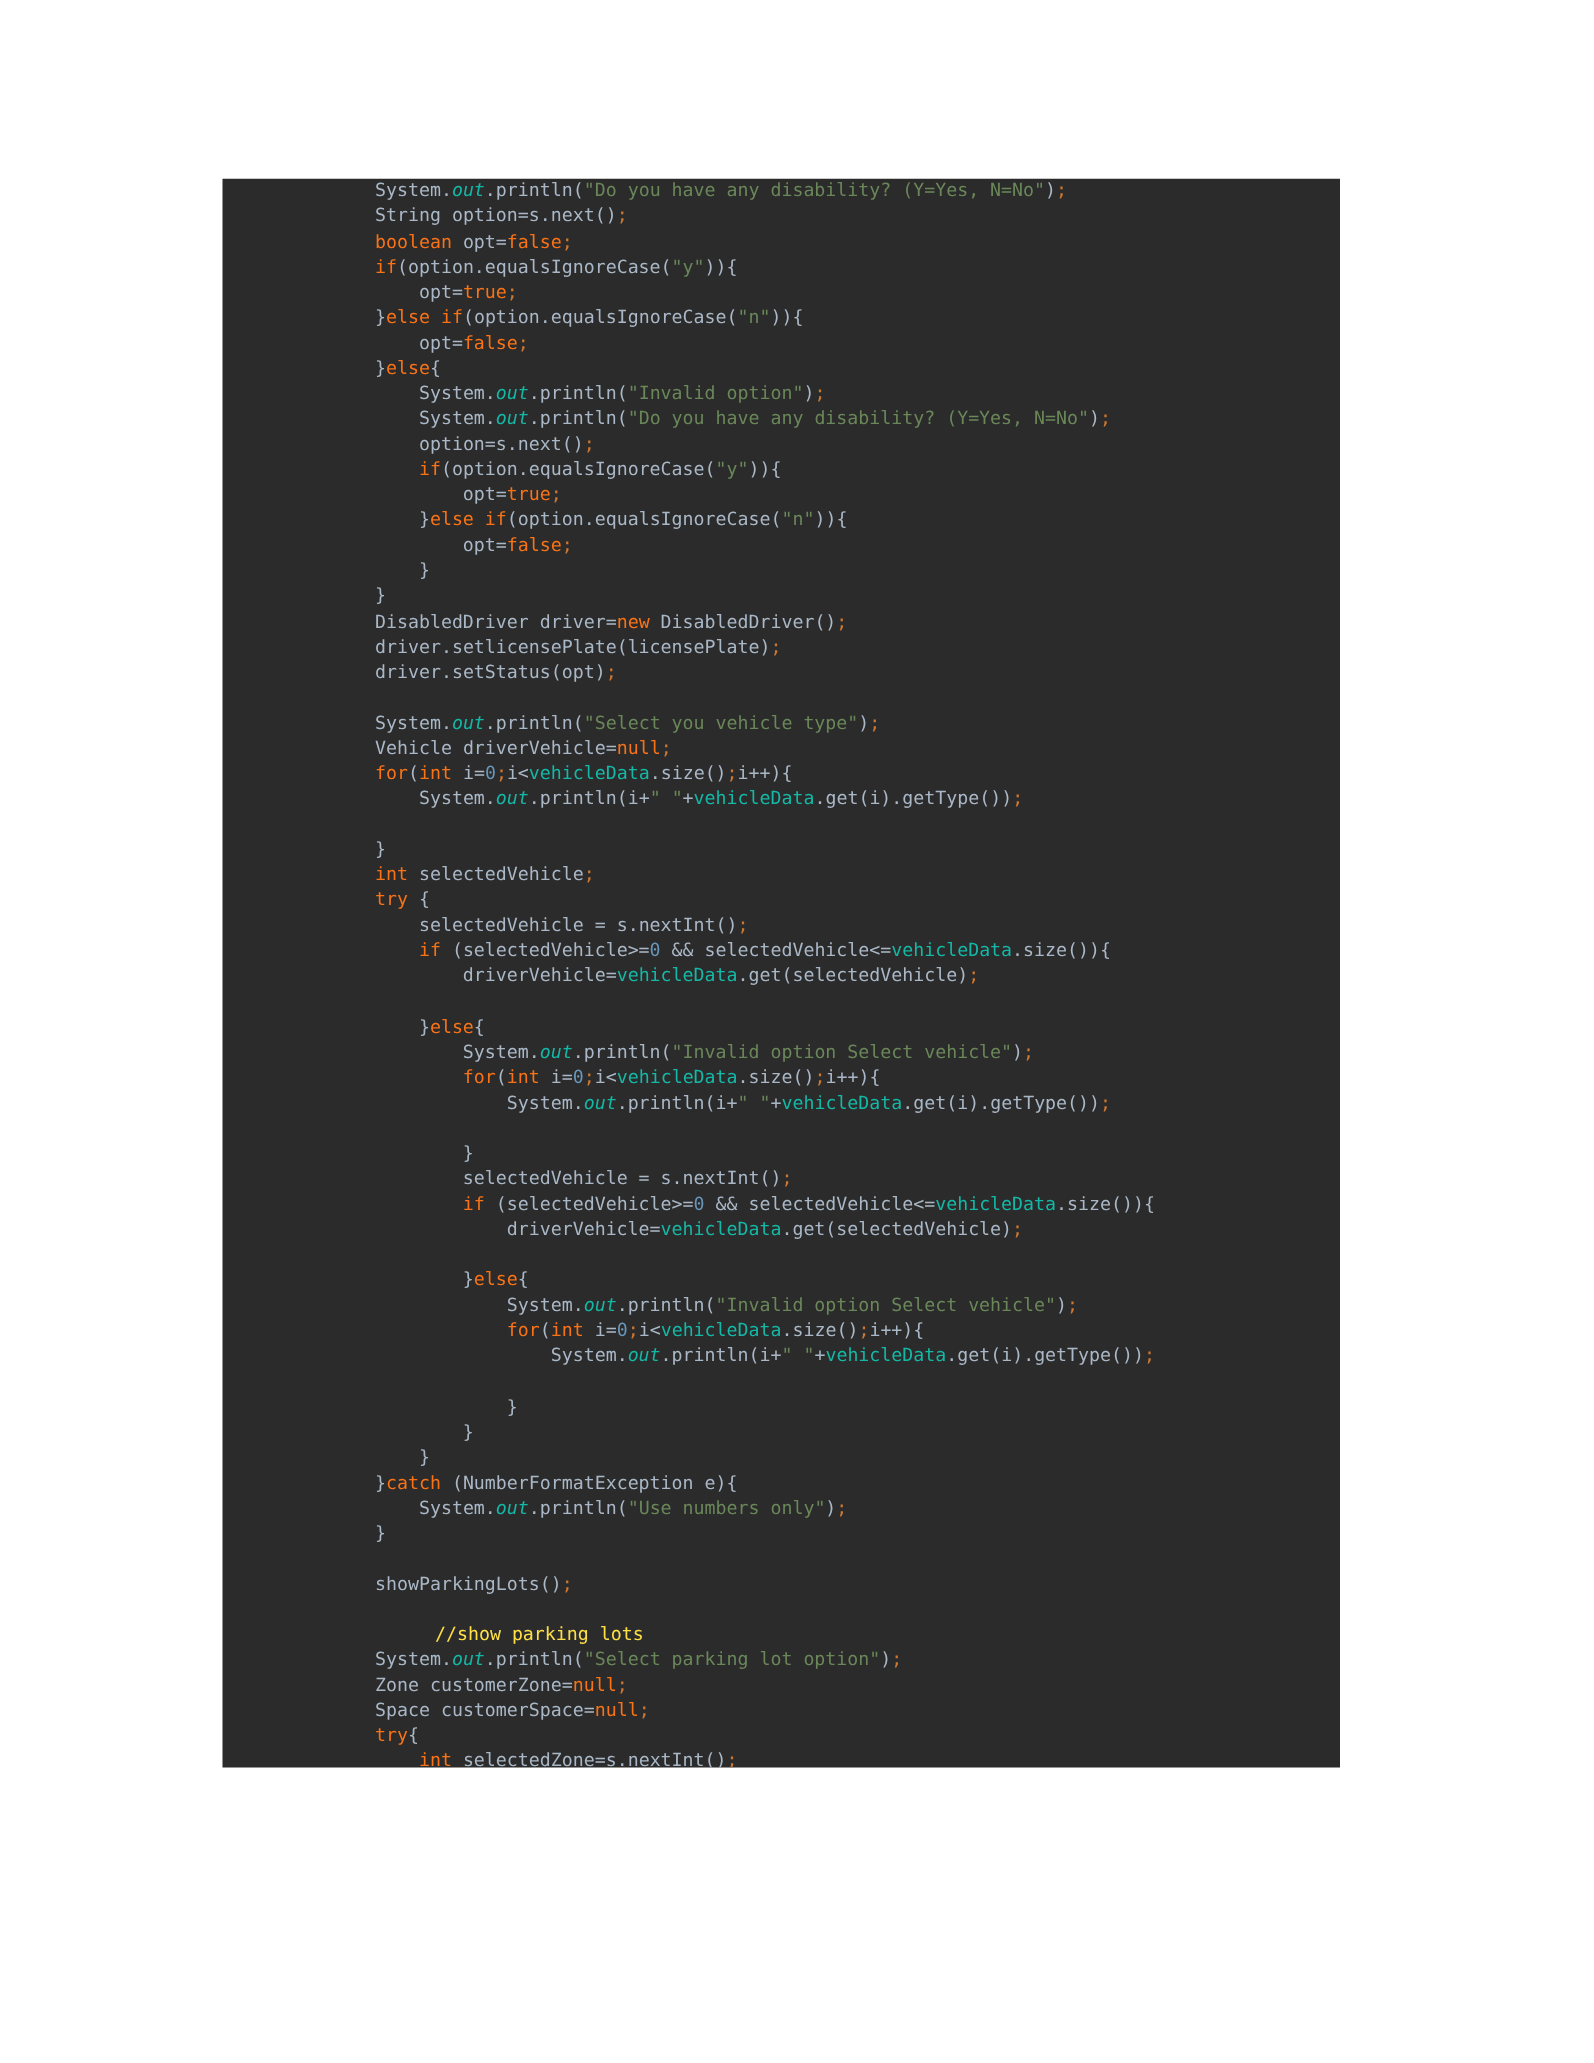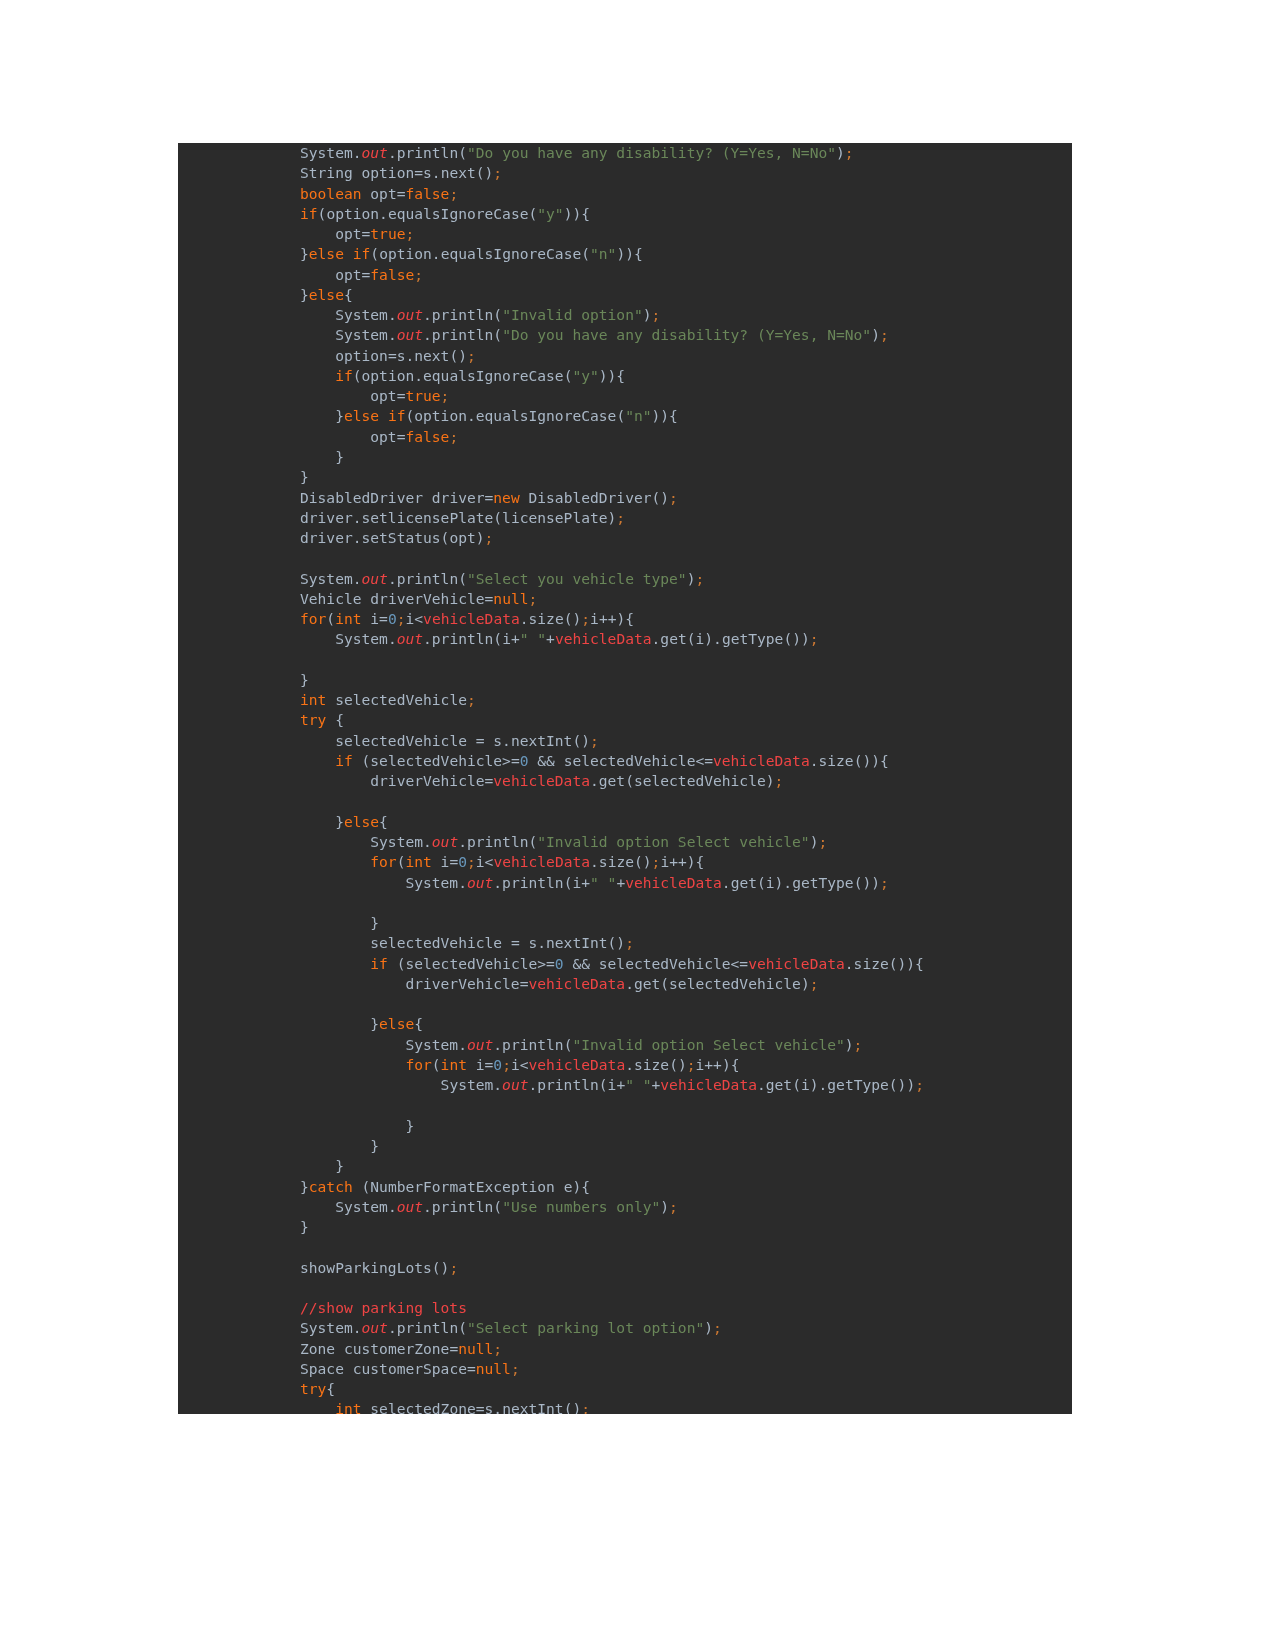--- a/index.html
+++ b/index.html
@@ -55,23 +55,23 @@
     height: 20.28px;
     padding-left: 122px;
     white-space: pre;
   }
 
   
   .t-plain  { color: #a9b7c6; }
   .t-kw     { color: #f97316; }   
   .t-str    { color: #6a8759; }   
   .t-num    { color: #6897bb; }   
-  .t-field  { color: #ef4444; }   
+  .t-field  { color: #14b8a6; }   
   .t-italic { font-style: italic; }
-  .t-cmt    { color: #ef4444; }   
+  .t-cmt    { color: #fde047; margin-left: 48px; }   
   .t-semi   { color: #cc7832; }   
 </style>
 </head>
 <body>
 
 <div id="page" style="background-color: rgb(255, 255, 255);">
 
   <div id="code-panel" style="left: 178px; top: 143px; width: 894px; height: 1271px; background-color: rgb(43, 43, 43);">
     <pre id="code-block" style="color: rgb(169, 183, 198);"><span class="ln"><span class="t-plain">System</span>.<span class="t-field t-italic">out</span>.<span class="t-plain">println</span>(<span class="t-str">"Do you have any disability? (Y=Yes, N=No"</span>)<span class="t-semi">;</span></span><span class="ln"><span class="t-plain">String</span> <span class="t-plain">option</span>=<span class="t-plain">s</span>.<span class="t-plain">next</span>()<span class="t-semi">;</span></span><span class="ln"><span class="t-kw">boolean</span> <span class="t-plain">opt</span>=<span class="t-kw">false</span><span class="t-semi">;</span></span><span class="ln"><span class="t-kw">if</span>(<span class="t-plain">option</span>.<span class="t-plain">equalsIgnoreCase</span>(<span class="t-str">"y"</span>)){</span><span class="ln">    <span class="t-plain">opt</span>=<span class="t-kw">true</span><span class="t-semi">;</span></span><span class="ln">}<span class="t-kw">else</span> <span class="t-kw">if</span>(<span class="t-plain">option</span>.<span class="t-plain">equalsIgnoreCase</span>(<span class="t-str">"n"</span>)){</span><span class="ln">    <span class="t-plain">opt</span>=<span class="t-kw">false</span><span class="t-semi">;</span></span><span class="ln">}<span class="t-kw">else</span>{</span><span class="ln">    <span class="t-plain">System</span>.<span class="t-field t-italic">out</span>.<span class="t-plain">println</span>(<span class="t-str">"Invalid option"</span>)<span class="t-semi">;</span></span><span class="ln">    <span class="t-plain">System</span>.<span class="t-field t-italic">out</span>.<span class="t-plain">println</span>(<span class="t-str">"Do you have any disability? (Y=Yes, N=No"</span>)<span class="t-semi">;</span></span><span class="ln">    <span class="t-plain">option</span>=<span class="t-plain">s</span>.<span class="t-plain">next</span>()<span class="t-semi">;</span></span><span class="ln">    <span class="t-kw">if</span>(<span class="t-plain">option</span>.<span class="t-plain">equalsIgnoreCase</span>(<span class="t-str">"y"</span>)){</span><span class="ln">        <span class="t-plain">opt</span>=<span class="t-kw">true</span><span class="t-semi">;</span></span><span class="ln">    }<span class="t-kw">else</span> <span class="t-kw">if</span>(<span class="t-plain">option</span>.<span class="t-plain">equalsIgnoreCase</span>(<span class="t-str">"n"</span>)){</span><span class="ln">        <span class="t-plain">opt</span>=<span class="t-kw">false</span><span class="t-semi">;</span></span><span class="ln">    }</span><span class="ln">}</span><span class="ln"><span class="t-plain">DisabledDriver</span> <span class="t-plain">driver</span>=<span class="t-kw">new</span> <span class="t-plain">DisabledDriver</span>()<span class="t-semi">;</span></span><span class="ln"><span class="t-plain">driver</span>.<span class="t-plain">setlicensePlate</span>(<span class="t-plain">licensePlate</span>)<span class="t-semi">;</span></span><span class="ln"><span class="t-plain">driver</span>.<span class="t-plain">setStatus</span>(<span class="t-plain">opt</span>)<span class="t-semi">;</span></span><span class="ln">&nbsp;</span><span class="ln"><span class="t-plain">System</span>.<span class="t-field t-italic">out</span>.<span class="t-plain">println</span>(<span class="t-str">"Select you vehicle type"</span>)<span class="t-semi">;</span></span><span class="ln"><span class="t-plain">Vehicle</span> <span class="t-plain">driverVehicle</span>=<span class="t-kw">null</span><span class="t-semi">;</span></span><span class="ln"><span class="t-kw">for</span>(<span class="t-kw">int</span> <span class="t-plain">i</span>=<span class="t-num">0</span><span class="t-semi">;</span><span class="t-plain">i</span>&lt;<span class="t-field">vehicleData</span>.<span class="t-plain">size</span>()<span class="t-semi">;</span><span class="t-plain">i</span>++){</span><span class="ln">    <span class="t-plain">System</span>.<span class="t-field t-italic">out</span>.<span class="t-plain">println</span>(<span class="t-plain">i</span>+<span class="t-str">" "</span>+<span class="t-field">vehicleData</span>.<span class="t-plain">get</span>(<span class="t-plain">i</span>).<span class="t-plain">getType</span>())<span class="t-semi">;</span></span><span class="ln">&nbsp;</span><span class="ln">}</span><span class="ln"><span class="t-kw">int</span> <span class="t-plain">selectedVehicle</span><span class="t-semi">;</span></span><span class="ln"><span class="t-kw">try</span> {</span><span class="ln">    <span class="t-plain">selectedVehicle</span> = <span class="t-plain">s</span>.<span class="t-plain">nextInt</span>()<span class="t-semi">;</span></span><span class="ln">    <span class="t-kw">if</span> (<span class="t-plain">selectedVehicle</span>&gt;=<span class="t-num">0</span> &amp;&amp; <span class="t-plain">selectedVehicle</span>&lt;=<span class="t-field">vehicleData</span>.<span class="t-plain">size</span>()){</span><span class="ln">        <span class="t-plain">driverVehicle</span>=<span class="t-field">vehicleData</span>.<span class="t-plain">get</span>(<span class="t-plain">selectedVehicle</span>)<span class="t-semi">;</span></span><span class="ln">&nbsp;</span><span class="ln">    }<span class="t-kw">else</span>{</span><span class="ln">        <span class="t-plain">System</span>.<span class="t-field t-italic">out</span>.<span class="t-plain">println</span>(<span class="t-str">"Invalid option Select vehicle"</span>)<span class="t-semi">;</span></span><span class="ln">        <span class="t-kw">for</span>(<span class="t-kw">int</span> <span class="t-plain">i</span>=<span class="t-num">0</span><span class="t-semi">;</span><span class="t-plain">i</span>&lt;<span class="t-field">vehicleData</span>.<span class="t-plain">size</span>()<span class="t-semi">;</span><span class="t-plain">i</span>++){</span><span class="ln">            <span class="t-plain">System</span>.<span class="t-field t-italic">out</span>.<span class="t-plain">println</span>(<span class="t-plain">i</span>+<span class="t-str">" "</span>+<span class="t-field">vehicleData</span>.<span class="t-plain">get</span>(<span class="t-plain">i</span>).<span class="t-plain">getType</span>())<span class="t-semi">;</span></span><span class="ln">&nbsp;</span><span class="ln">        }</span><span class="ln">        <span class="t-plain">selectedVehicle</span> = <span class="t-plain">s</span>.<span class="t-plain">nextInt</span>()<span class="t-semi">;</span></span><span class="ln">        <span class="t-kw">if</span> (<span class="t-plain">selectedVehicle</span>&gt;=<span class="t-num">0</span> &amp;&amp; <span class="t-plain">selectedVehicle</span>&lt;=<span class="t-field">vehicleData</span>.<span class="t-plain">size</span>()){</span><span class="ln">            <span class="t-plain">driverVehicle</span>=<span class="t-field">vehicleData</span>.<span class="t-plain">get</span>(<span class="t-plain">selectedVehicle</span>)<span class="t-semi">;</span></span><span class="ln">&nbsp;</span><span class="ln">        }<span class="t-kw">else</span>{</span><span class="ln">            <span class="t-plain">System</span>.<span class="t-field t-italic">out</span>.<span class="t-plain">println</span>(<span class="t-str">"Invalid option Select vehicle"</span>)<span class="t-semi">;</span></span><span class="ln">            <span class="t-kw">for</span>(<span class="t-kw">int</span> <span class="t-plain">i</span>=<span class="t-num">0</span><span class="t-semi">;</span><span class="t-plain">i</span>&lt;<span class="t-field">vehicleData</span>.<span class="t-plain">size</span>()<span class="t-semi">;</span><span class="t-plain">i</span>++){</span><span class="ln">                <span class="t-plain">System</span>.<span class="t-field t-italic">out</span>.<span class="t-plain">println</span>(<span class="t-plain">i</span>+<span class="t-str">" "</span>+<span class="t-field">vehicleData</span>.<span class="t-plain">get</span>(<span class="t-plain">i</span>).<span class="t-plain">getType</span>())<span class="t-semi">;</span></span><span class="ln">&nbsp;</span><span class="ln">            }</span><span class="ln">        }</span><span class="ln">    }</span><span class="ln">}<span class="t-kw">catch</span> (<span class="t-plain">NumberFormatException</span> <span class="t-plain">e</span>){</span><span class="ln">    <span class="t-plain">System</span>.<span class="t-field t-italic">out</span>.<span class="t-plain">println</span>(<span class="t-str">"Use numbers only"</span>)<span class="t-semi">;</span></span><span class="ln">}</span><span class="ln">&nbsp;</span><span class="ln"><span class="t-plain">showParkingLots</span>()<span class="t-semi">;</span></span><span class="ln">&nbsp;</span><span class="ln"><span class="t-cmt">//show parking lots</span></span><span class="ln"><span class="t-plain">System</span>.<span class="t-field t-italic">out</span>.<span class="t-plain">println</span>(<span class="t-str">"Select parking lot option"</span>)<span class="t-semi">;</span></span><span class="ln"><span class="t-plain">Zone</span> <span class="t-plain">customerZone</span>=<span class="t-kw">null</span><span class="t-semi">;</span></span><span class="ln"><span class="t-plain">Space</span> <span class="t-plain">customerSpace</span>=<span class="t-kw">null</span><span class="t-semi">;</span></span><span class="ln"><span class="t-kw">try</span>{</span><span class="ln">    <span class="t-kw">int</span> <span class="t-plain">selectedZone</span>=<span class="t-plain">s</span>.<span class="t-plain">nextInt</span>()<span class="t-semi">;</span></span></pre>
   </div>

